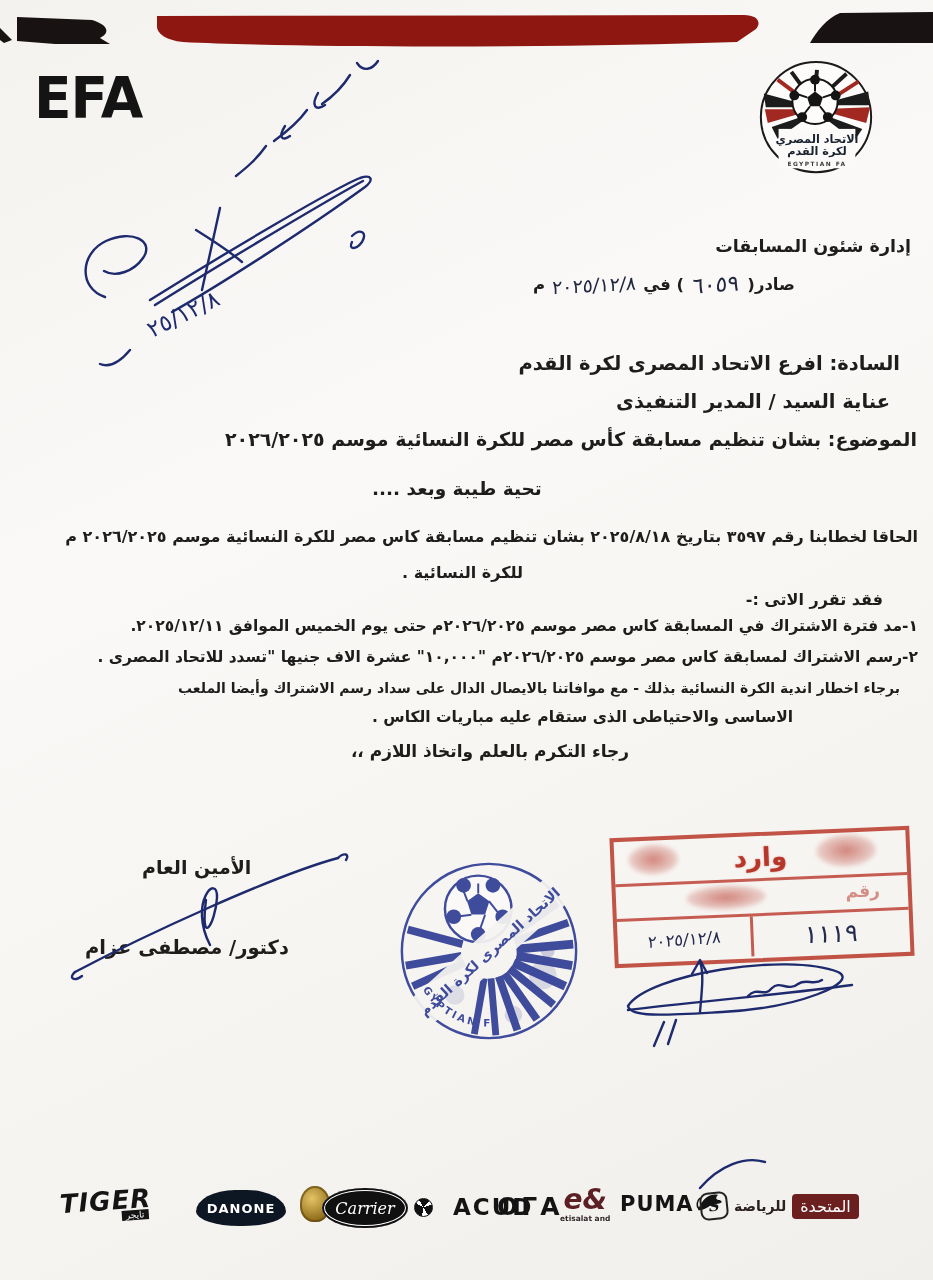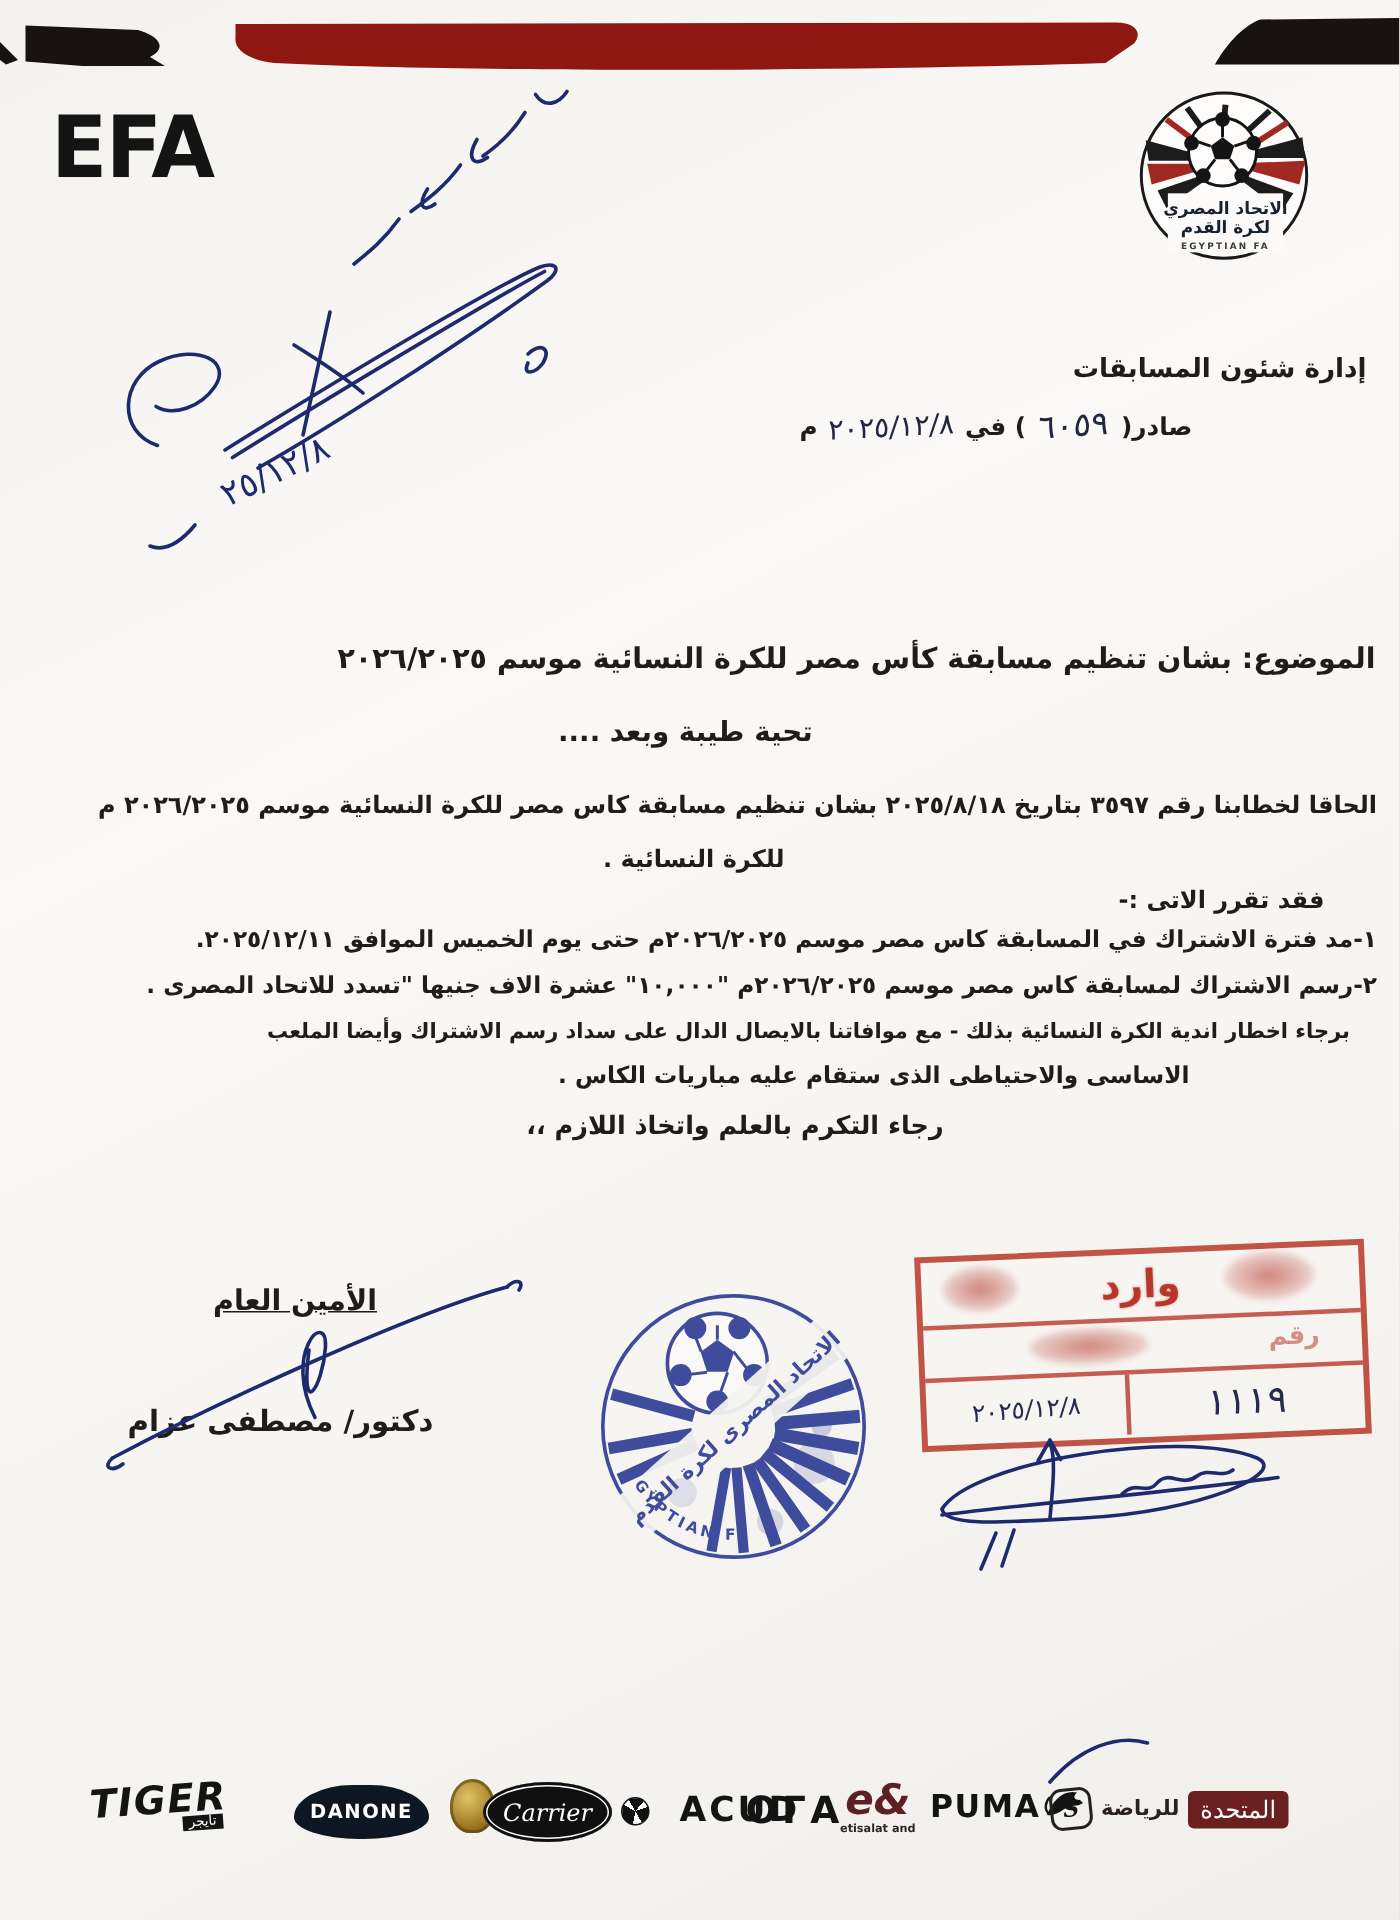--- a/index.html
+++ b/index.html
@@ -27,21 +27,21 @@
   .b1{right:15px;top:527px;font-size:16px;}
   .b2{right:410px;top:563px;font-size:16px;}
   .b3{right:50px;top:590px;font-size:16px;}
   .it1{right:15px;top:617px;font-size:15.5px;}
   .it2{right:15px;top:648px;font-size:15.5px;margin-left:20px;}
   .rq1{right:33px;top:680px;font-size:14px;}
   .rq2{right:140px;top:708px;font-size:15.5px;}
   .act{left:345px;top:741px;width:290px;text-align:center;font-size:17px;}
   .close{left:318px;top:801px;width:320px;text-align:center;font-size:17.5px;}
   
-  .sig-title{left:142px;top:856px;font-size:19px;text-decoration:underline;}
+  .sig-title{left:142px;top:856px;font-size:19px;}
   .sig-name{left:85px;top:936px;font-size:19.5px;}
   
   .stamp-red{left:612px;top:832px;width:292px;height:122px;border:4px solid rgba(180,42,28,.8);
     transform:rotate(-2.4deg);background:rgba(255,252,250,.15);}
   .sr-row1{height:42px;border-bottom:3px solid rgba(180,42,28,.75);display:flex;align-items:center;justify-content:center;position:relative;}
   .sr-title{font-size:26px;font-weight:900;letter-spacing:6px;color:rgba(178,40,26,.88);text-shadow:0 0 2px rgba(178,40,26,.45);}
   .sr-row2{height:32px;border-bottom:3px solid rgba(180,42,28,.75);position:relative;}
   .sr-num-label{position:absolute;right:28px;top:4px;font-size:17px;font-weight:bold;color:rgba(178,40,26,.5);}
   .sr-row3{height:40px;display:flex;}
   .sr-date-cell{width:46%;border-right:3px solid rgba(180,42,28,.75);display:flex;align-items:center;justify-content:center;}
@@ -145,20 +145,22 @@
 
   <div class="abs rtl dept">إدارة شئون المسابقات</div>
   <div class="abs issued">
     <span>صادر(</span>
     <span class="hand issued-num">٦٠٥٩</span>
     <span>) في</span>
     <span class="hand issued-date">٢٠٢٥/١٢/٨</span>
     <span>م</span>
   </div>
 
+  <div class="abs rtl to">السادة: افرع الاتحاد المصرى لكرة القدم</div>
+  <div class="abs rtl attn">عناية السيد / المدير التنفيذى</div>
   <div class="abs rtl subject">الموضوع: بشان تنظيم مسابقة كأس مصر للكرة النسائية موسم ٢٠٢٦/٢٠٢٥</div>
 
   <div class="abs rtl greeting">تحية طيبة وبعد ....</div>
   <div class="abs rtl b1">الحاقا لخطابنا رقم ٣٥٩٧ بتاريخ ٢٠٢٥/٨/١٨ بشان تنظيم مسابقة كاس مصر للكرة النسائية موسم ٢٠٢٦/٢٠٢٥ م</div>
   <div class="abs rtl b2">للكرة النسائية .</div>
   <div class="abs rtl b3">فقد تقرر الاتى :-</div>
   <div class="abs rtl it1">١-مد فترة الاشتراك في المسابقة كاس مصر موسم ٢٠٢٦/٢٠٢٥م حتى يوم الخميس الموافق ٢٠٢٥/١٢/١١.</div>
   <div class="abs rtl it2">٢-رسم الاشتراك لمسابقة كاس مصر موسم ٢٠٢٦/٢٠٢٥م "١٠,٠٠٠" عشرة الاف جنيها "تسدد للاتحاد المصرى .</div>
   <div class="abs rtl rq1">برجاء اخطار اندية الكرة النسائية بذلك - مع موافاتنا بالايصال الدال على سداد رسم الاشتراك وأيضا الملعب</div>
   <div class="abs rtl rq2">الاساسى والاحتياطى الذى ستقام عليه مباريات الكاس .</div>

